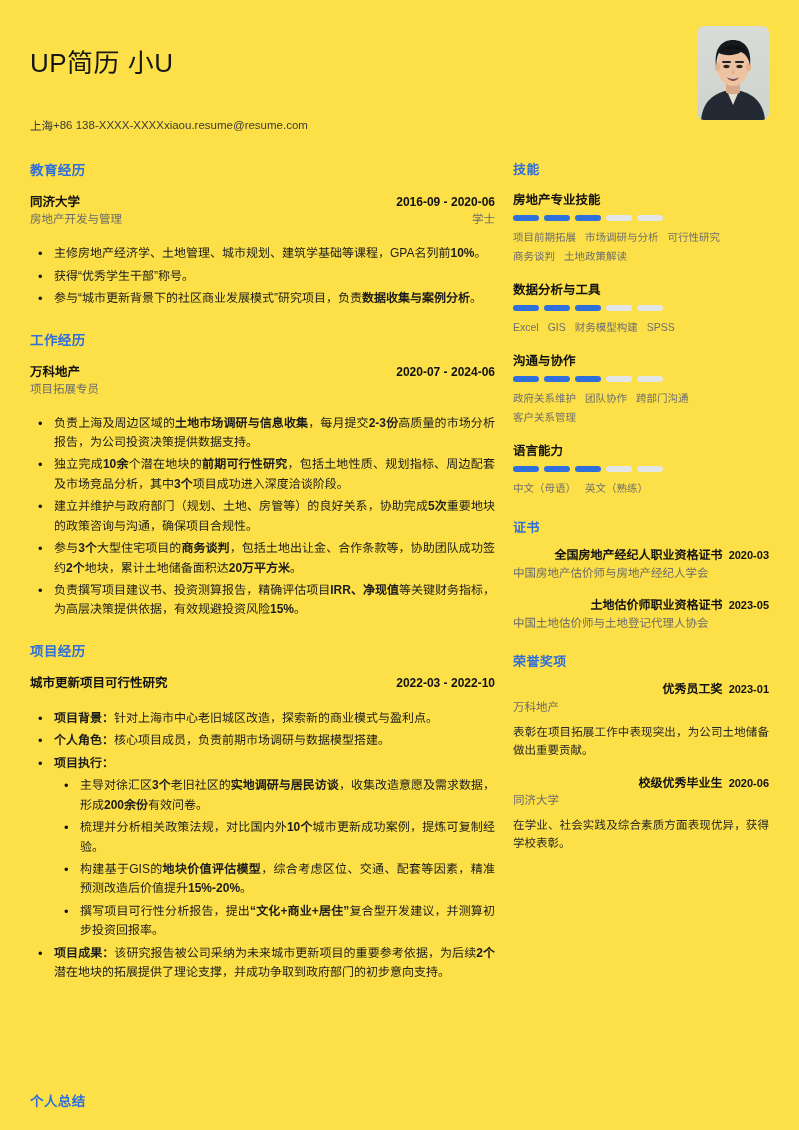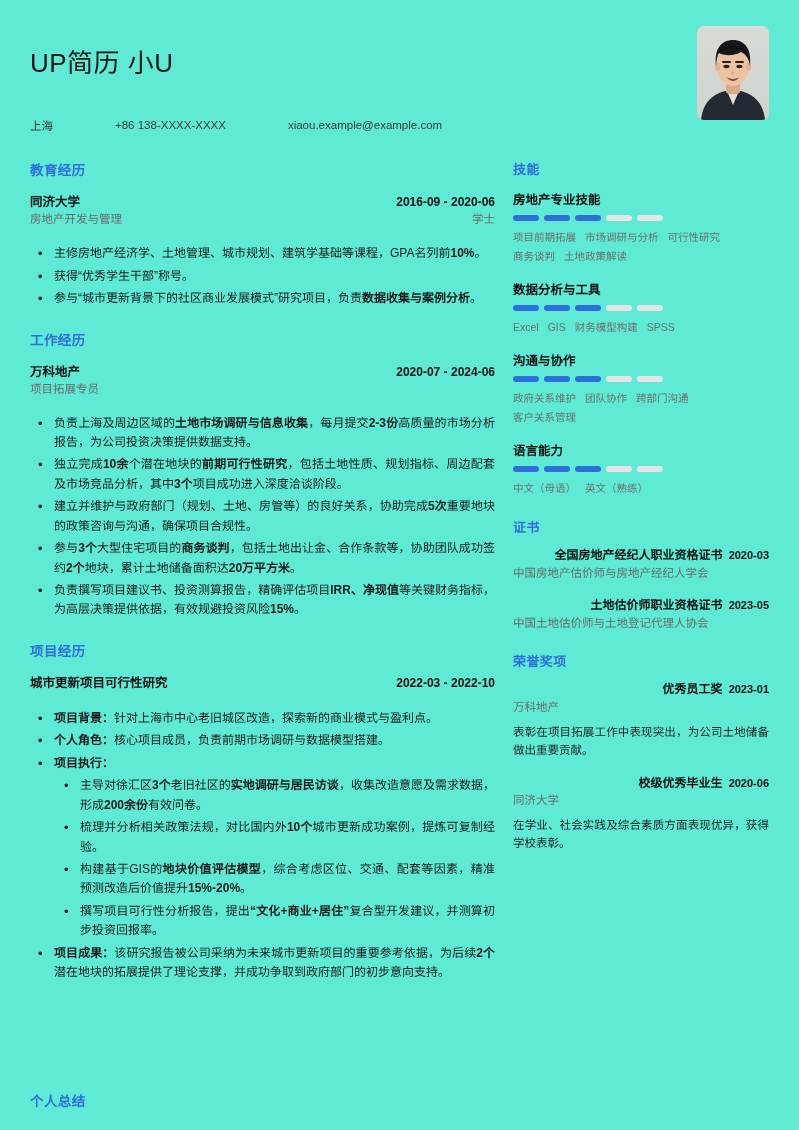--- a/index.html
+++ b/index.html
@@ -13,21 +13,21 @@
   body {
     font-family: "Liberation Sans", "DejaVu Sans", sans-serif;
     color: #1a1a1a;
     overflow: hidden;
   }
 
   .page {
     position: relative;
     width: 799px;
     height: 1130px;
-    background: #5eead4;
+    background: #fde047;
     padding: 26px 30px 0 30px;
   }
 
   
   .header {
     display: flex;
     justify-content: space-between;
     align-items: flex-start;
   }
 
@@ -40,24 +40,23 @@
     color: #171717;
     line-height: 1.2;
   }
 
   .contact-row {
     margin-top: 38px;
     display: flex;
     align-items: center;
     font-size: 11.5px;
     color: #3a3a3a;
-    gap: 36px;
   }
   .contact-item { white-space: nowrap; }
-  .contact-item + .contact-item { margin-left: 26px; }
+  .contact-item + .contact-item { }
 
   
   .photo {
     width: 72px;
     height: 94px;
     border-radius: 7px;
     overflow: hidden;
     flex: none;
   }
   .photo svg { display: block; width: 100%; height: 100%; }
@@ -211,21 +210,21 @@
 <body>
 
 <div class="page">
 
   <div class="header">
     <div class="header-left">
       <div class="name">UP简历 小U</div>
       <div class="contact-row">
         <span class="contact-item">上海</span>
         <span class="contact-item">+86 138-XXXX-XXXX</span>
-        <span class="contact-item">xiaou.example@example.com</span>
+        <span class="contact-item">xiaou.resume@resume.com</span>
       </div>
     </div>
 
     <div class="photo">
       <svg viewBox="0 0 72 94" preserveAspectRatio="xMidYMid slice">
         <defs>
           <linearGradient id="bg" x1="0" y1="0" x2="0" y2="1">
             <stop offset="0%" stop-color="#d9dcd6"></stop>
             <stop offset="100%" stop-color="#cfd3cd"></stop>
           </linearGradient>

